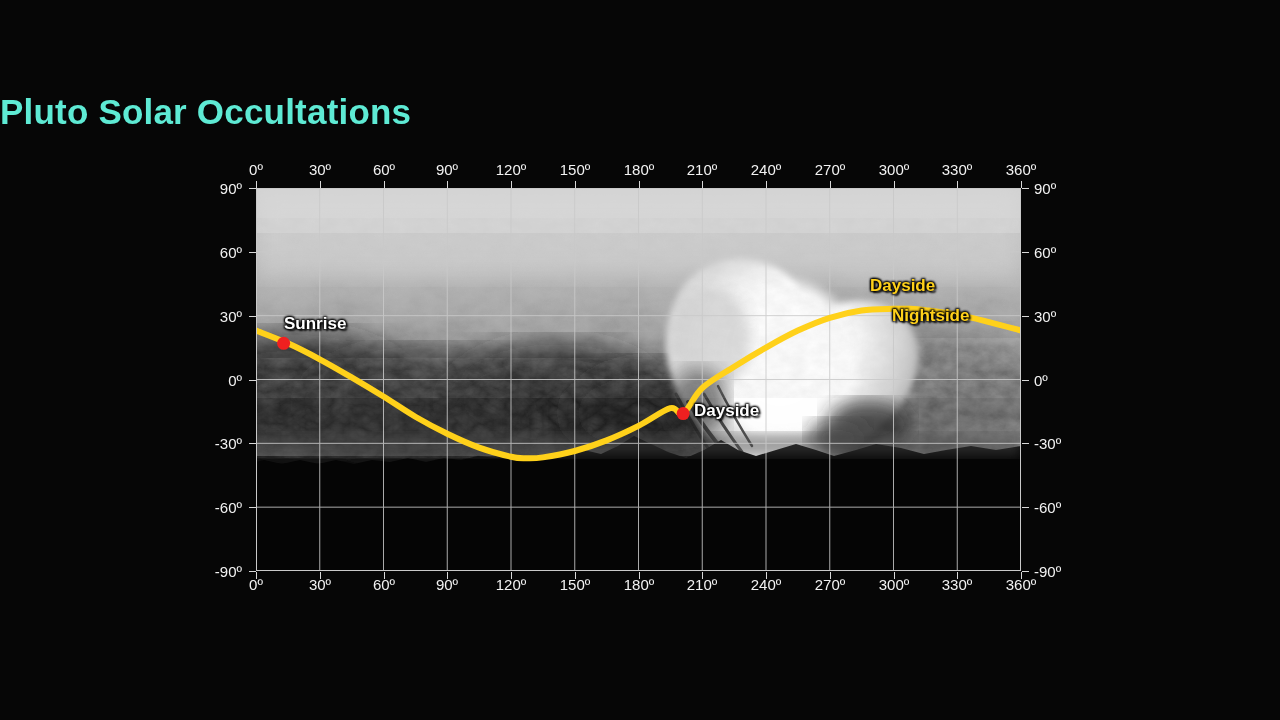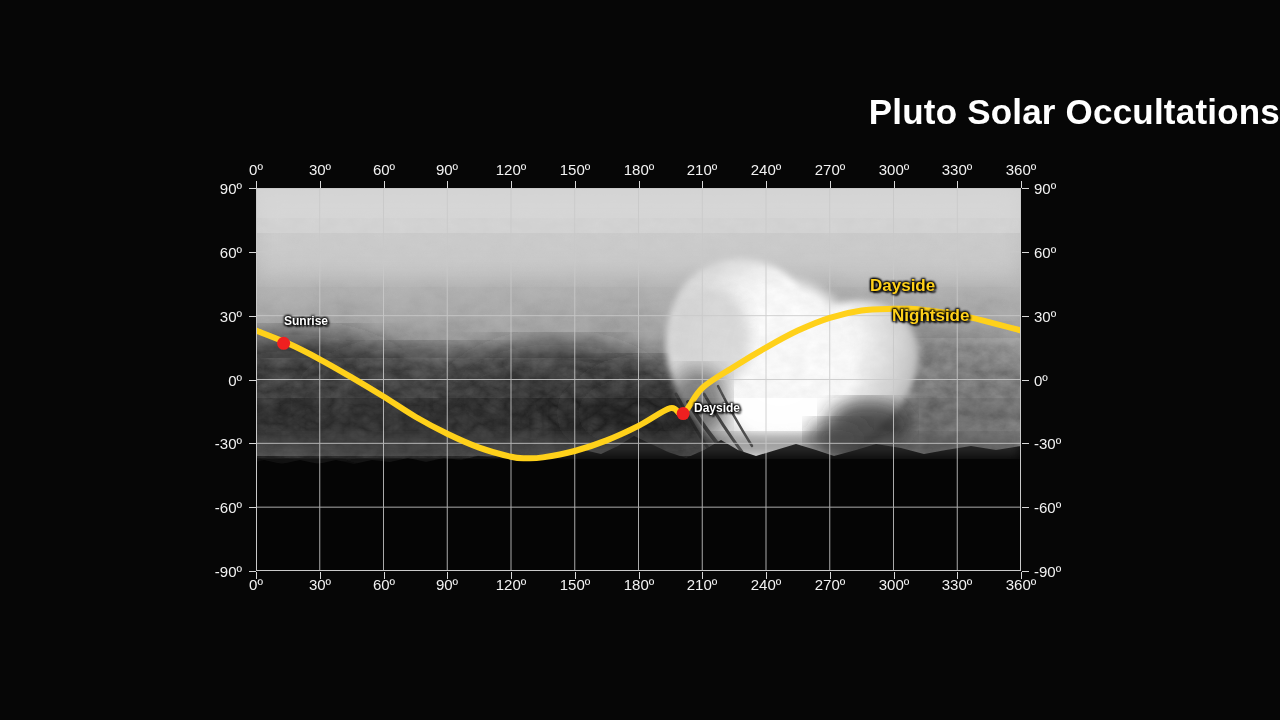--- a/index.html
+++ b/index.html
@@ -6,22 +6,22 @@
   html, body {
     width:1280px; height:720px;
     background:#050505;
     font-family:"Liberation Sans", sans-serif;
     overflow:hidden;
   }
   #root { position:relative; width:1280px; height:720px; background:#060606; }
 
   #title {
     position:absolute; left:0; top:92px; width:1280px;
-    text-align:right;
-    font-size:35px; font-weight:bold; color:#ffffff;
+    text-align:left;
+    font-size:35px; font-weight:bold; color:#5eead4;
     letter-spacing:0.2px;
   }
 
   
   #plotwrap { position:absolute; left:256px; top:188px; width:765px; height:383px; }
   #plotarea {
     position:absolute; left:0; top:0; width:765px; height:383px;
     background:#000; overflow:hidden;
   }
   #plotborder {
@@ -41,21 +41,21 @@
   }
   .ylab.left  { text-align:right; width:60px; }
   .ylab.right { text-align:left;  width:60px; }
   .tick { position:absolute; background:#d8d8d8; }
   .tick.vt { width:1px; height:7px; }
   .tick.ht { height:1px; width:7px; }
 
   
   .annot { position:absolute; font-weight:bold; white-space:nowrap; pointer-events:none;text-align:center; }
   .annot.white {
-    color:#ffffff; font-size:12px;
+    color:#ffffff; font-size:17px;
     text-shadow:2px 2px 2px #000, -1px -1px 2px #000, 1px -1px 2px #000, -1px 1px 2px #000;
   }
   .annot.yellow {
     color:#ffd11a; font-size:17px;
     text-shadow:2px 2px 2px #000, -1px -1px 2px #000, 1px -1px 2px #000, -1px 1px 2px #000;
   }
 </style>
 </head>
 <body>
 

